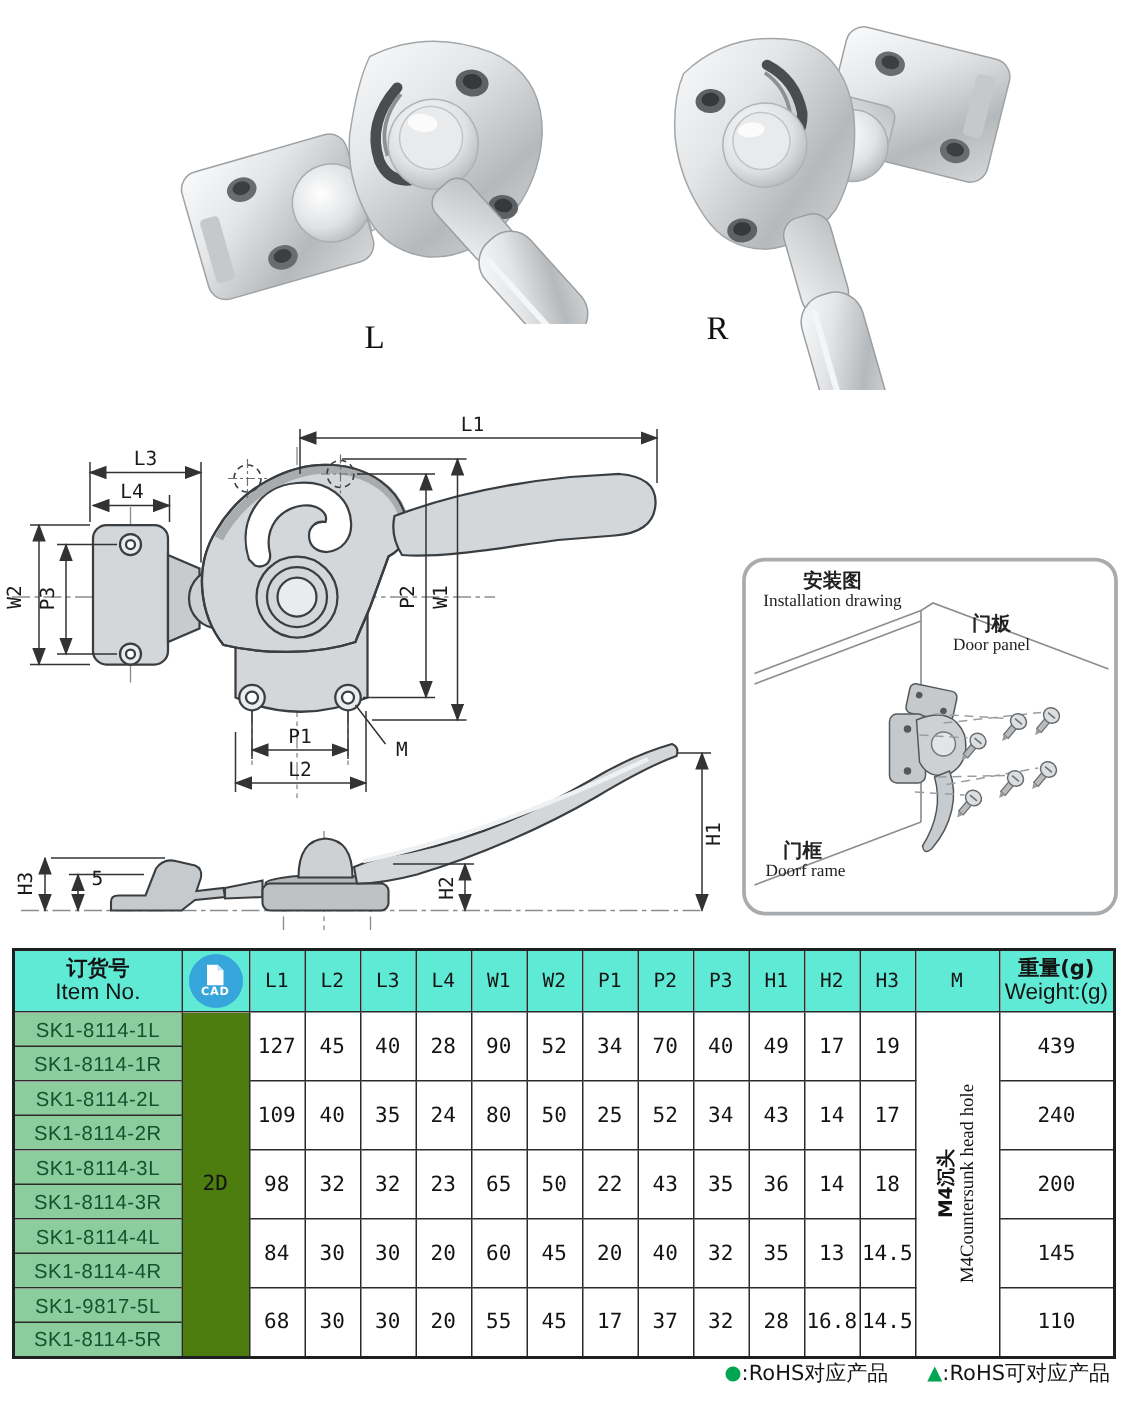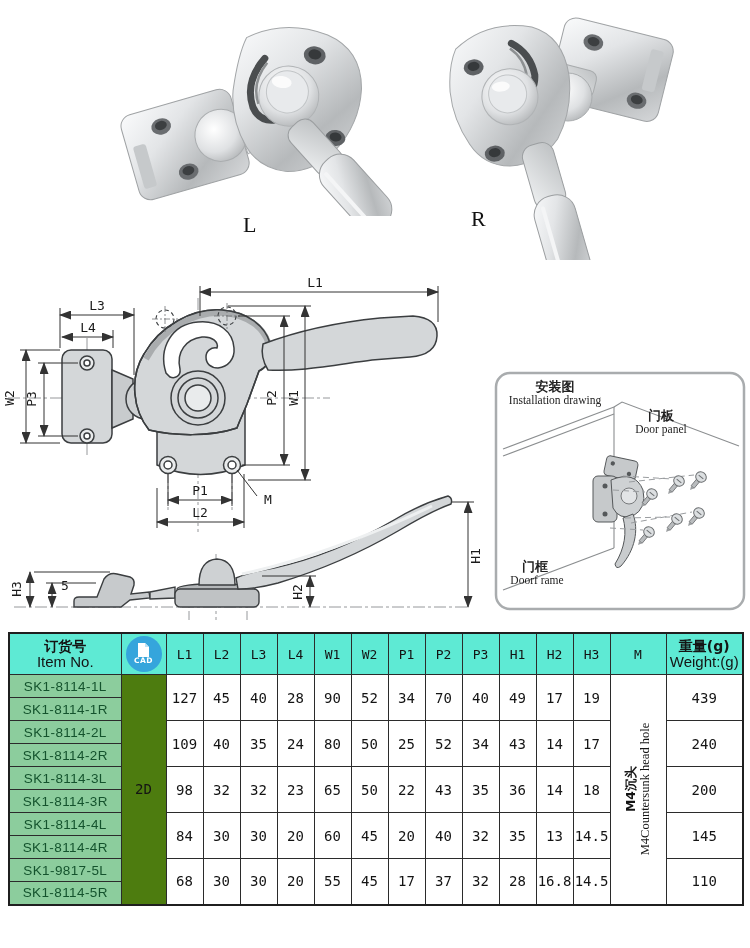--- a/index.html
+++ b/index.html
@@ -477,14 +477,17 @@
         <td class="val" rowspan="2">16.8</td>
         <td class="val" rowspan="2">14.5</td>
         <td class="wt" rowspan="2">110</td>
       </tr>
       <tr>
         <td class="item">SK1-8114-5R</td>
       </tr>
     </tbody>
   </table>
 
+  <div class="abs foot1">
+    <span class="sym">●</span><span>:RoHS对应产品</span><span class="gap"></span><span class="sym">▲</span><span>:RoHS可对应产品</span>
+  </div>
 
 </div>
 
 </body></html>

